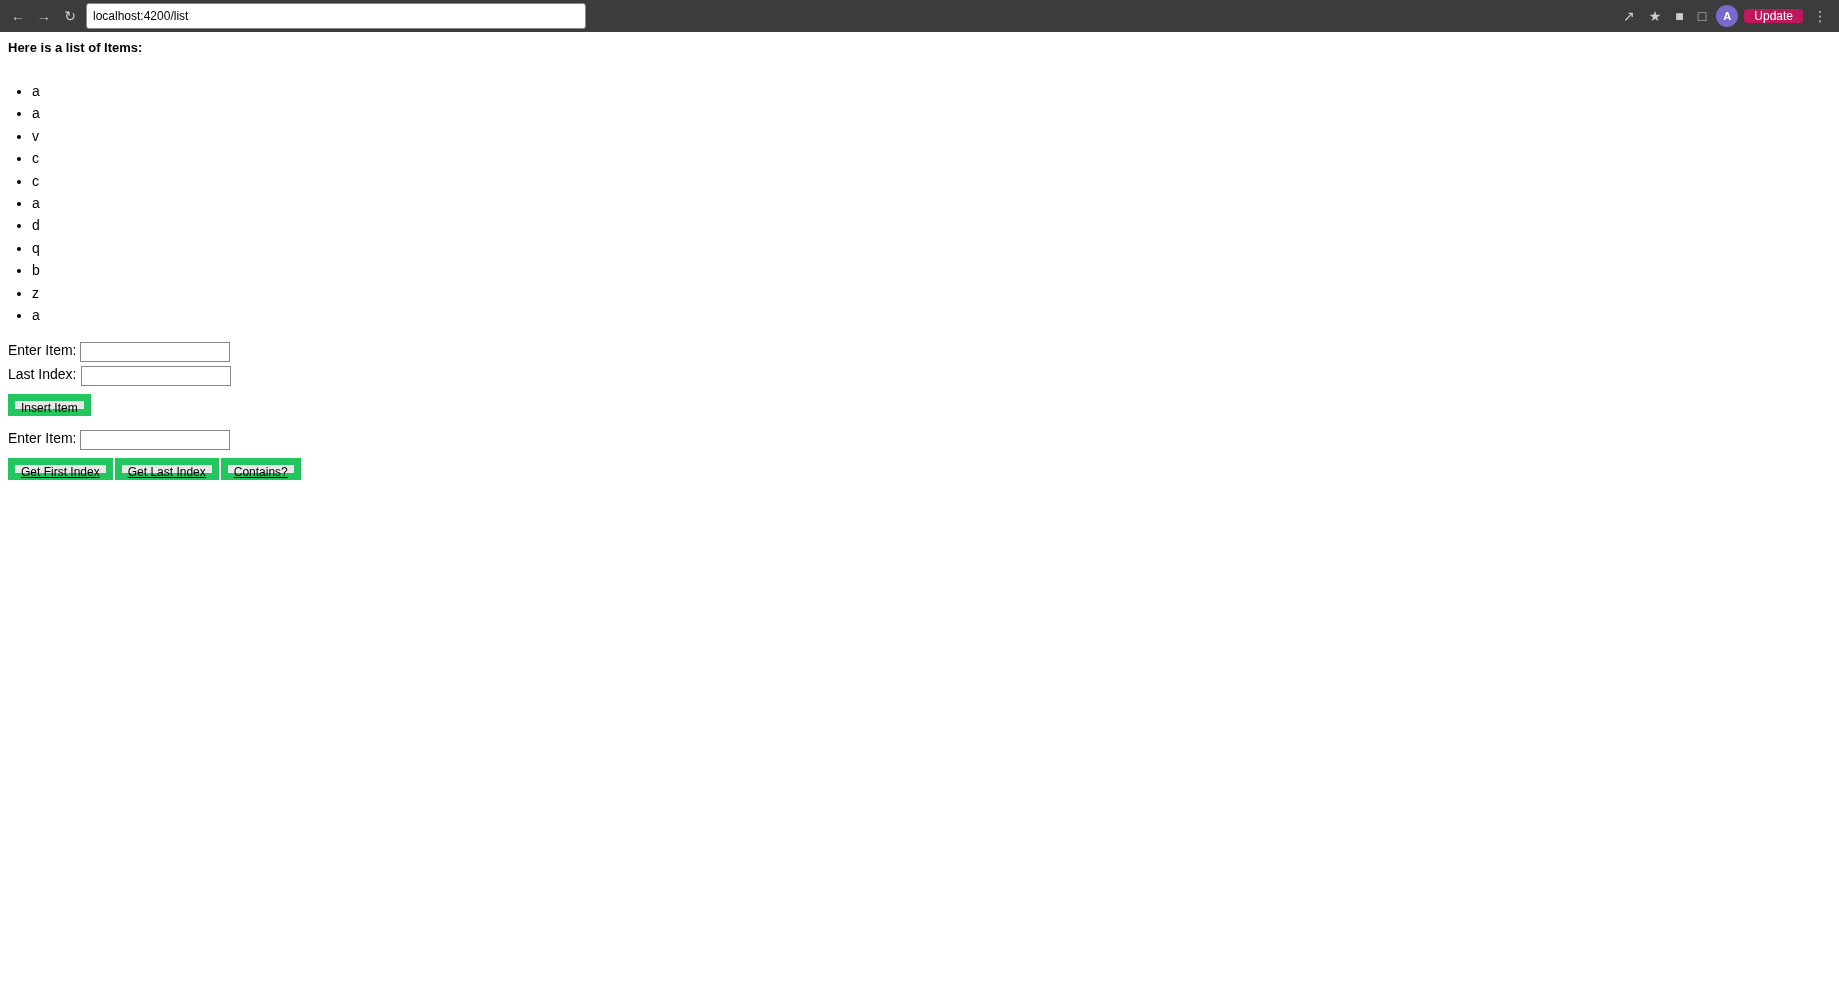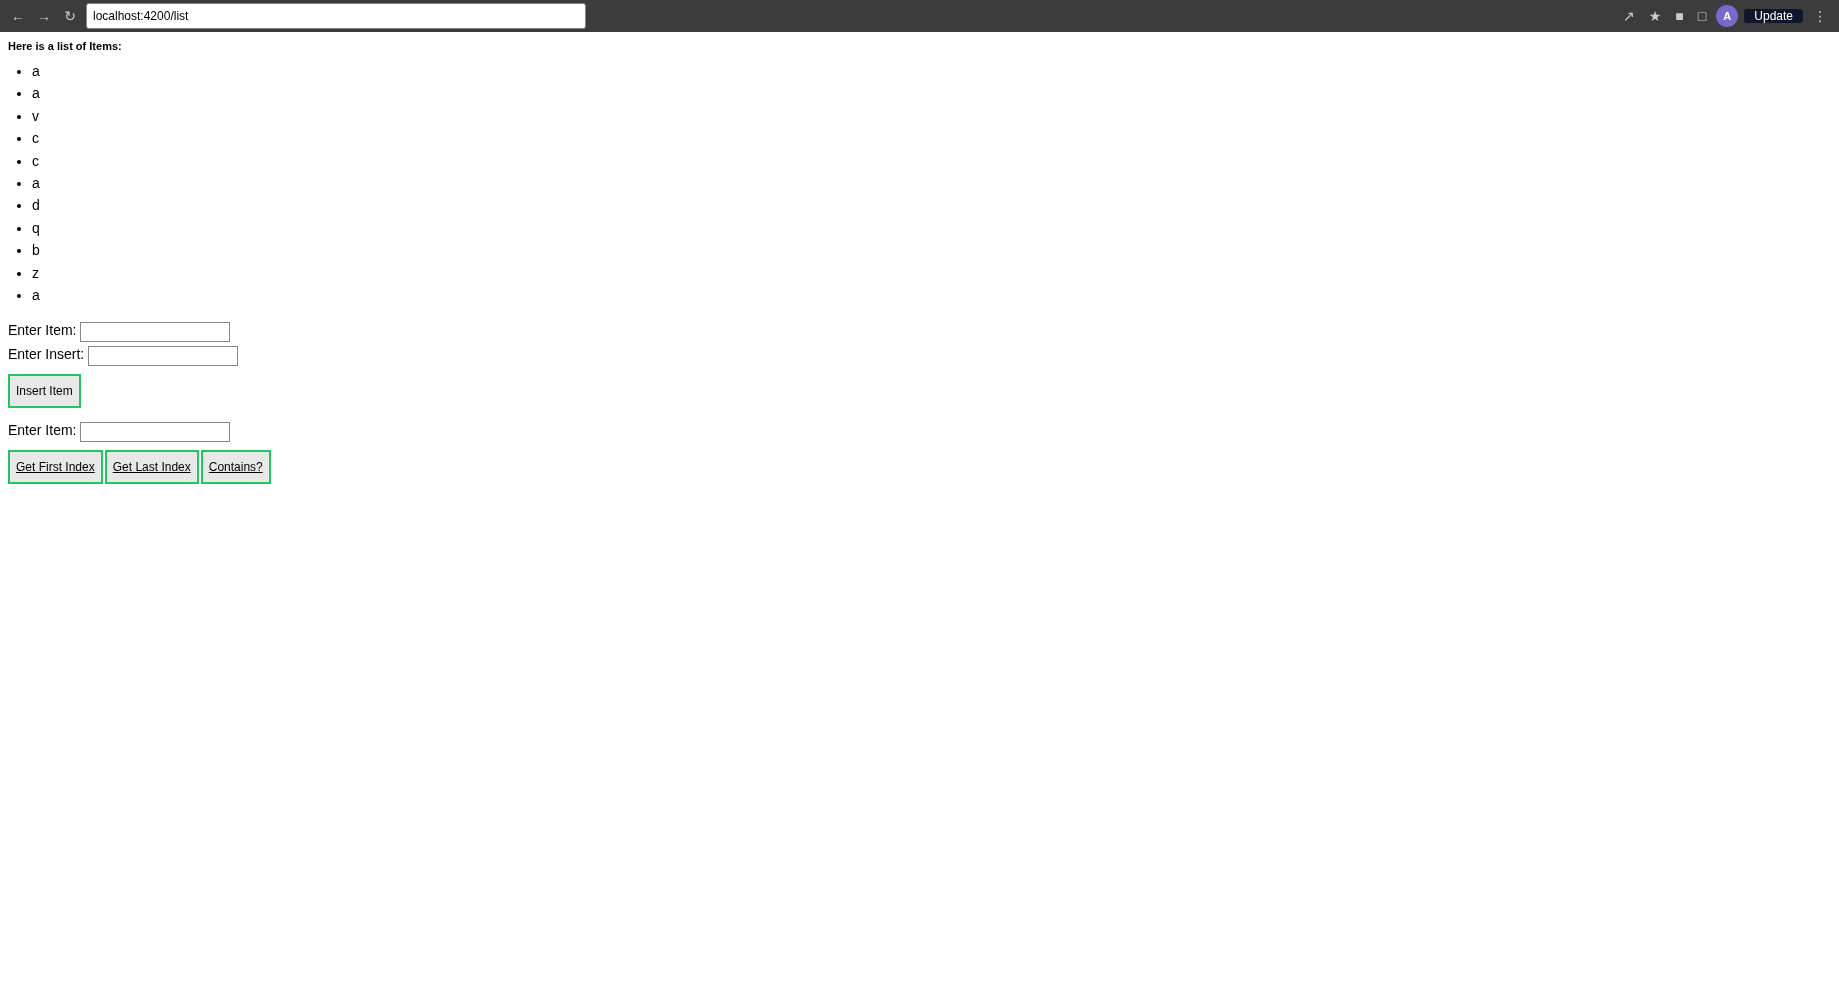--- a/index.html
+++ b/index.html
@@ -65,21 +65,21 @@
     .browser-action-btn {
       background: none;
       border: none;
       color: #ccc;
       cursor: pointer;
       font-size: 14px;
       padding: 2px 4px;
     }
 
     .update-btn {
-      background: #0f172a;
+      background: #be185d;
       color: white;
       border: none;
       border-radius: 3px;
       padding: 0 10px;
       font-size: 12px;
       cursor: pointer;
     }
 
     .avatar-circle {
       width: 22px;
@@ -93,23 +93,23 @@
       justify-content: center;
       font-weight: bold;
     }
 
     
     .page-content {
       padding: 8px 8px;
     }
 
     .page-title {
-      font-size: 11px;
+      font-size: 13px;
       font-weight: bold;
-      margin-bottom: 8px;
+      margin-bottom: 25px;
     }
 
     .items-list {
       list-style: disc;
       padding-left: 24px;
       margin-bottom: 16px;
       line-height: 1.6;
     }
 
     .items-list li {
@@ -134,25 +134,25 @@
 
     .form-input {
       height: 20px;
       width: 150px;
       border: 1px solid #888;
       padding: 1px 3px;
       font-size: 13px;
     }
 
     .form-btn {
-      height: 34px;
+      height: 22px;
       padding: 0 6px;
       font-size: 12px;
       background: #e8e8e8;
-      border: 2px solid #22c55e;
+      border: 7px solid #22c55e;
       cursor: pointer;
       margin-top: 4px;
       margin-right: 2px;
     }
 
     .buttons-row {
       display: flex;
       flex-direction: row;
       gap: 0px;
       flex-wrap: wrap;
@@ -203,21 +203,21 @@
       <li>z</li>
       <li>a</li>
     </ul>
 
   <div class="form-section section-gap">
     <div class="form-row">
       <label class="form-label">Enter Item:</label>
       <input class="form-input" type="text" style="">
     </div>
     <div class="form-row">
-      <label class="form-label">Enter Insert:</label>
+      <label class="form-label">Last Index:</label>
       <input class="form-input" type="text" style="">
     </div>
     <button class="form-btn">Insert Item</button>
   </div>
 
   <div class="form-section section-gap">
     <div class="form-row">
       <label class="form-label">Enter Item:</label>
       <input class="form-input" type="text" style="">
     </div>

